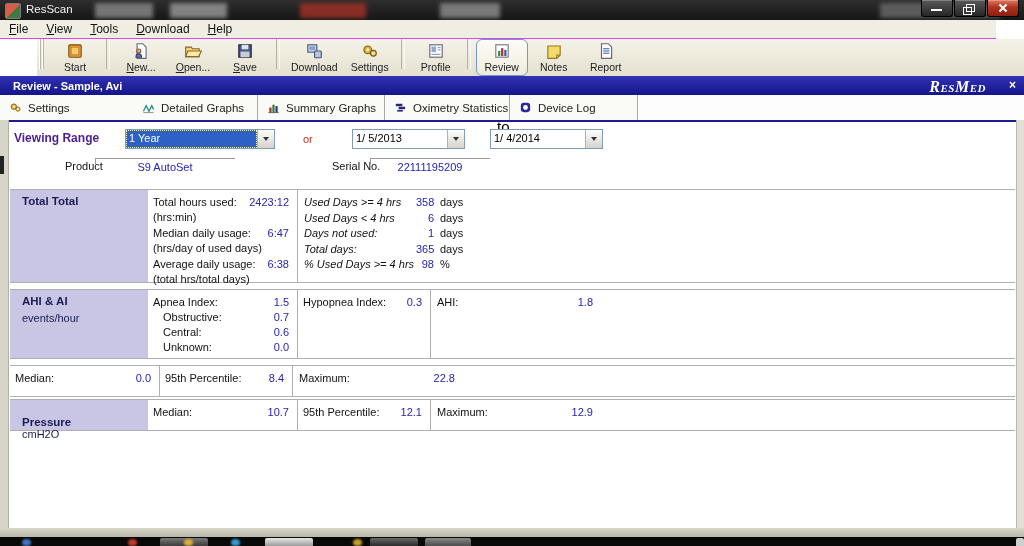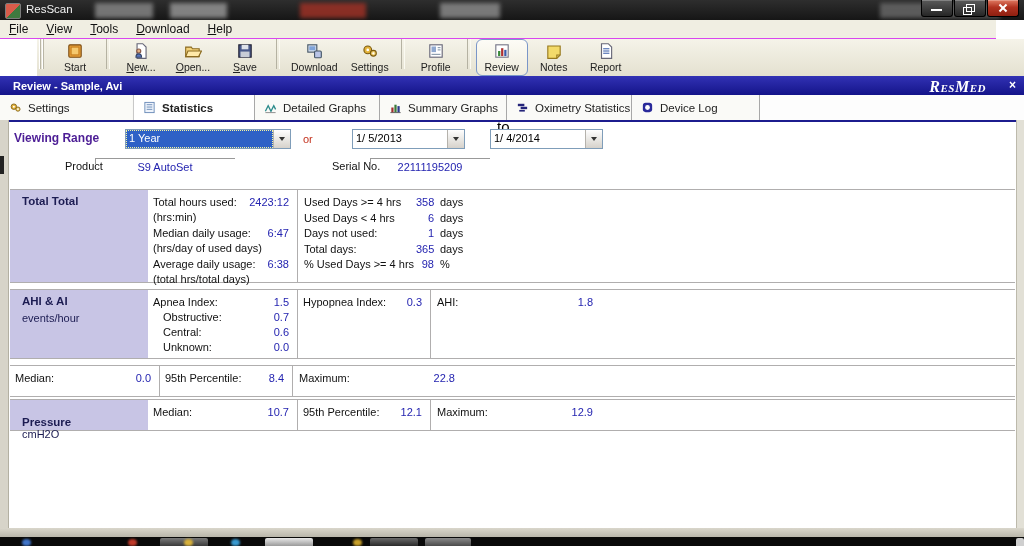--- a/index.html
+++ b/index.html
@@ -78,21 +78,21 @@
 
   
   .vr-label{position:absolute;left:14px;top:131px;font-size:12px;font-weight:bold;color:#4c1d95;}
   .combo{position:absolute;height:20px;border:1px solid #7f9db9;background:#fff;
     display:flex;align-items:stretch;box-sizing:border-box;cursor:default;}
   .combo .txt{flex:1;font-size:11px;color:#000;padding:2px 3px;white-space:nowrap;overflow:hidden;}
   .combo .txt.sel{background:#2e61c6;color:#fff;outline:1px dotted #f5f5a0;outline-offset:-1px;}
   .combo .arrow{width:16px;background:linear-gradient(#fefefe,#d6d2cb);border-left:1px solid #b5b2ac;
     display:flex;align-items:center;justify-content:center;}
   .combo .arrow i{width:0;height:0;border-left:3.5px solid transparent;border-right:3.5px solid transparent;border-top:4px solid #333;}
-  .c-range{left:125px;top:129px;width:166px;}
+  .c-range{left:125px;top:129px;width:150px;}
   .c-from{left:352px;top:129px;width:113px;}
   .c-to{left:490px;top:129px;width:113px;}
   .vr-or{position:absolute;left:303px;top:133px;font-size:11px;color:#c3321e;}
   .vr-to{position:absolute;left:473px;top:118px;font-size:15px;color:#000;padding-left:24px;}
 
   
   .dev-label{position:absolute;font-size:11px;color:#111;margin-left:20px;}
   .dev-cell{position:absolute;border-top:1px solid #999;text-align:center;
     font-size:11px;color:#2424b0;padding-top:2px;}
   .dev-cell:before{content:"";position:absolute;left:0;top:0;width:1px;height:5px;background:#999;}
@@ -107,21 +107,21 @@
   .vdiv{width:1px;flex:none;background:#b0aeae;}
   .col{box-sizing:border-box;padding-top:5px;}
   .c1{width:149px;flex:none;padding-left:5px;}
   .c2{width:132px;flex:none;padding-left:5px;}
   .c3{flex:1;padding-left:6px;}
   .kv{display:flex;justify-content:space-between;padding-right:8px;line-height:15px;font-size:11px;color:#111;}
   .kv .v{color:#2424b0;}
   .kv.indent{padding-left:10px;}
   .sub{line-height:14px;font-size:11px;color:#111;margin-bottom:2px;}
   .uline{display:flex;line-height:15.6px;font-size:11px;color:#111;}
-  .uline .l{width:112px;flex:none;}
+  .uline .l{width:112px;flex:none;font-style:italic;}
   .uline .v{width:18px;text-align:right;color:#2424b0;}
   .uline .u{margin-left:6px;}
   .c3 .kv{max-width:156px;}
 
   
   .winbottom{position:absolute;left:0;top:528px;width:1024px;height:9px;
     background:linear-gradient(#d9d6cb,#b9b6aa);}
   .taskbar{position:absolute;left:0;top:537px;width:1024px;height:9px;background:#090909;}
   .tk{position:absolute;top:1px;height:8px;border-radius:2px 2px 0 0;}
   .tk.btn1{left:160px;width:48px;background:linear-gradient(#7a7a7a,#3a3a3a);}
@@ -274,29 +274,20 @@
   <div class="tabbar">
     <div class="tab t-settings">
       <svg viewBox="0 0 16 16">
           <circle cx="6" cy="7" r="3.4" fill="#e2b23a" stroke="#7a5a10"></circle>
           <circle cx="6" cy="7" r="1.2" fill="#fff"></circle>
           <circle cx="11" cy="10" r="2.6" fill="#f0cc66" stroke="#7a5a10"></circle>
           <circle cx="11" cy="10" r="1" fill="#fff"></circle>
         </svg>
       <span>Settings</span>
     </div>
-    <div class="tab t-stats selected">
-      <svg viewBox="0 0 14 14">
-          <rect x="2" y="1.5" width="10" height="11" fill="#eef3fb" stroke="#6b8bb8"></rect>
-          <line x1="4" y1="4" x2="10" y2="4" stroke="#6b8bb8"></line>
-          <line x1="4" y1="6.5" x2="10" y2="6.5" stroke="#6b8bb8"></line>
-          <line x1="4" y1="9" x2="10" y2="9" stroke="#6b8bb8"></line>
-        </svg>
-      <span>Statistics</span>
-    </div>
     <div class="tab t-detailed">
       <svg viewBox="0 0 14 14">
           <path d="M1.5 11l3-6 3 6 3-6 2 4" fill="none" stroke="#2a8a8a" stroke-width="1.4"></path>
           <line x1="1.5" y1="12.5" x2="12.5" y2="12.5" stroke="#888"></line>
         </svg>
       <span>Detailed Graphs</span>
     </div>
     <div class="tab t-summary">
       <svg viewBox="0 0 14 14">
           <line x1="1.5" y1="12.5" x2="12.5" y2="12.5" stroke="#555"></line>

